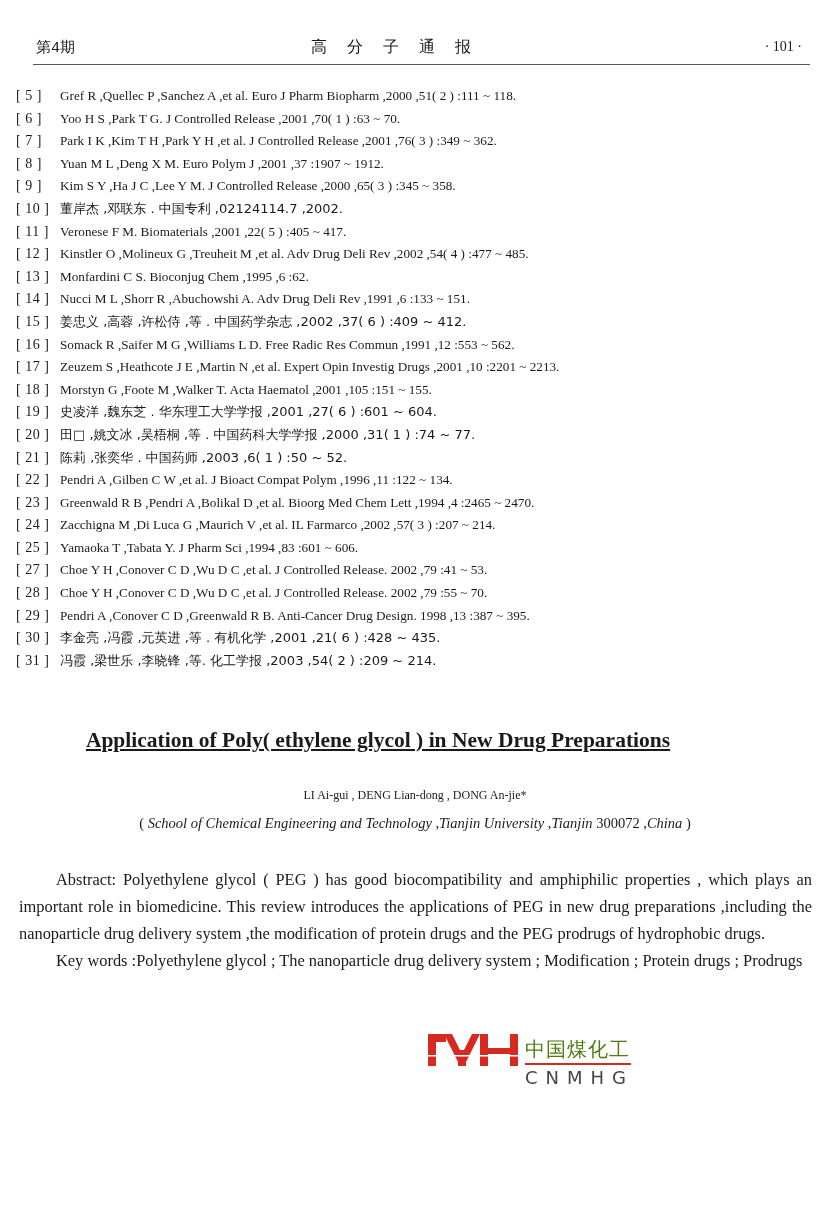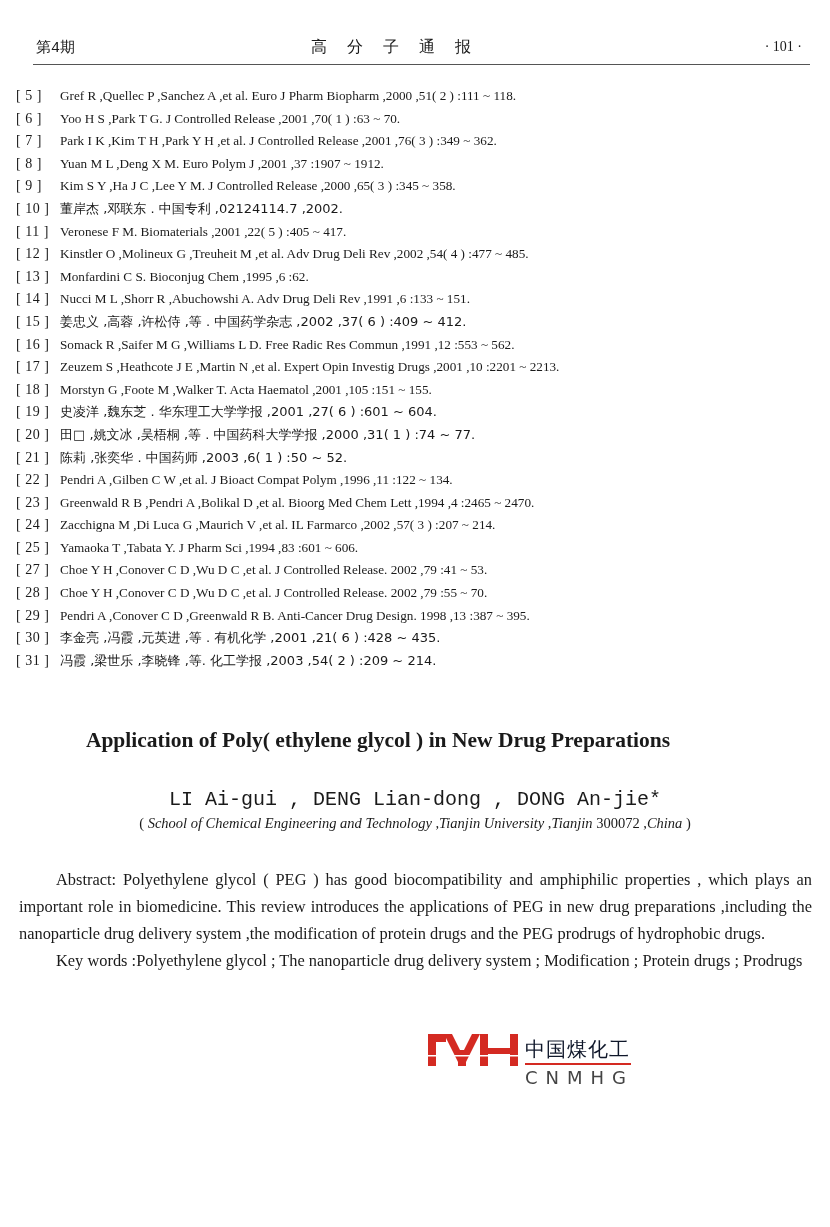--- a/index.html
+++ b/index.html
@@ -15,36 +15,36 @@
   .hdr-right { position: absolute; right: 8px; top: 5px; font-size: 14px; }
 
   .refs { position: absolute; left: 16px; top: 85px; width: 800px; }
   .ref { height: 22.6px; line-height: 22.6px; font-size: 13.2px; white-space: nowrap;
          display: flex; }
   .ref-num { width: 44px; flex: none; font-size: 14px; letter-spacing: 0.5px; }
   .ref-text { flex: 1; }
   .ref-text.cn { font-family: "DejaVu Sans", sans-serif; font-size: 13px; }
 
   .title { position: absolute; left: 0; width: 756px; top: 728px; text-align: center;
-           font-size: 21.5px; font-weight: bold; }
+           font-size: 21.5px; font-weight: bold; text-decoration: underline; }
   .authors { position: absolute; left: 0; width: 830px; top: 788px; text-align: center;
-             font-size: 20px; font-family: Liberation Mono, monospace; }
+             font-size: 12px; }
   .affil { position: absolute; left: 0; width: 830px; top: 815px; text-align: center;
            font-size: 14.5px; }
   .affil i { font-style: italic; }
 
   .abstract { position: absolute; left: 19px; width: 793px; top: 866px; font-size: 16.4px;
               line-height: 27px; text-align: justify; }
   .abstract p { margin: 0; text-indent: 37px; }
   .abstract .kw { margin-top: 0; }
   .abstract b { font-weight: normal; }
 
   .logo { position: absolute; left: 428px; top: 1034px; width: 210px; height: 60px; }
   .logo-mark { position: absolute; left: 0; top: 0; width: 92px; height: 32px; }
-  .logo-cn { position: absolute; left: 97px; top: 2px; font-size: 20px; color: #0f172a;
+  .logo-cn { position: absolute; left: 97px; top: 2px; font-size: 20px; color: #4d7c0f;
              font-family: "DejaVu Sans", sans-serif; letter-spacing: 1px; }
   .logo-line { position: absolute; left: 97px; top: 29px; width: 106px; height: 2px; background: #d42a22; }
   .logo-en { position: absolute; left: 97px; top: 33px; font-size: 18px; color: #444;
              font-family: "DejaVu Sans", sans-serif; letter-spacing: 8px; }
 </style>
 </head>
 <body>
 
 <div class="header">
   <span class="hdr-left">第4期</span>

